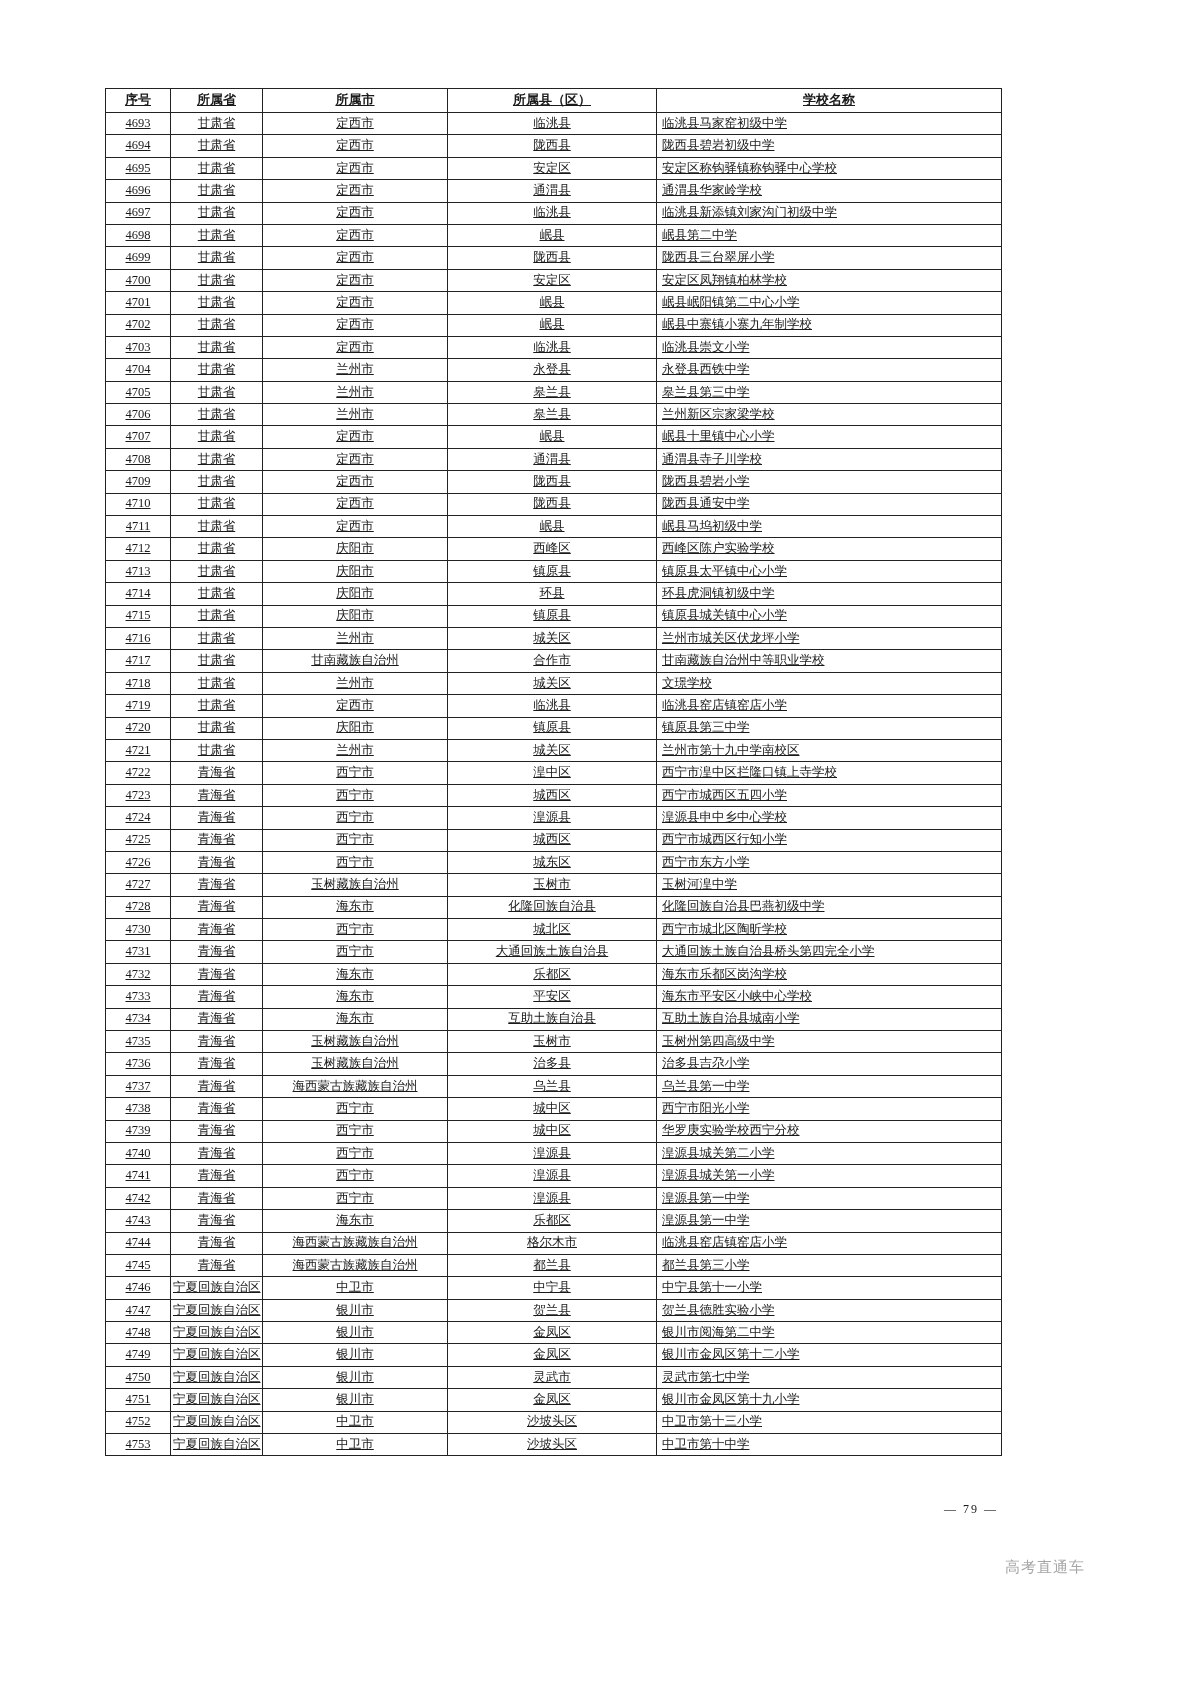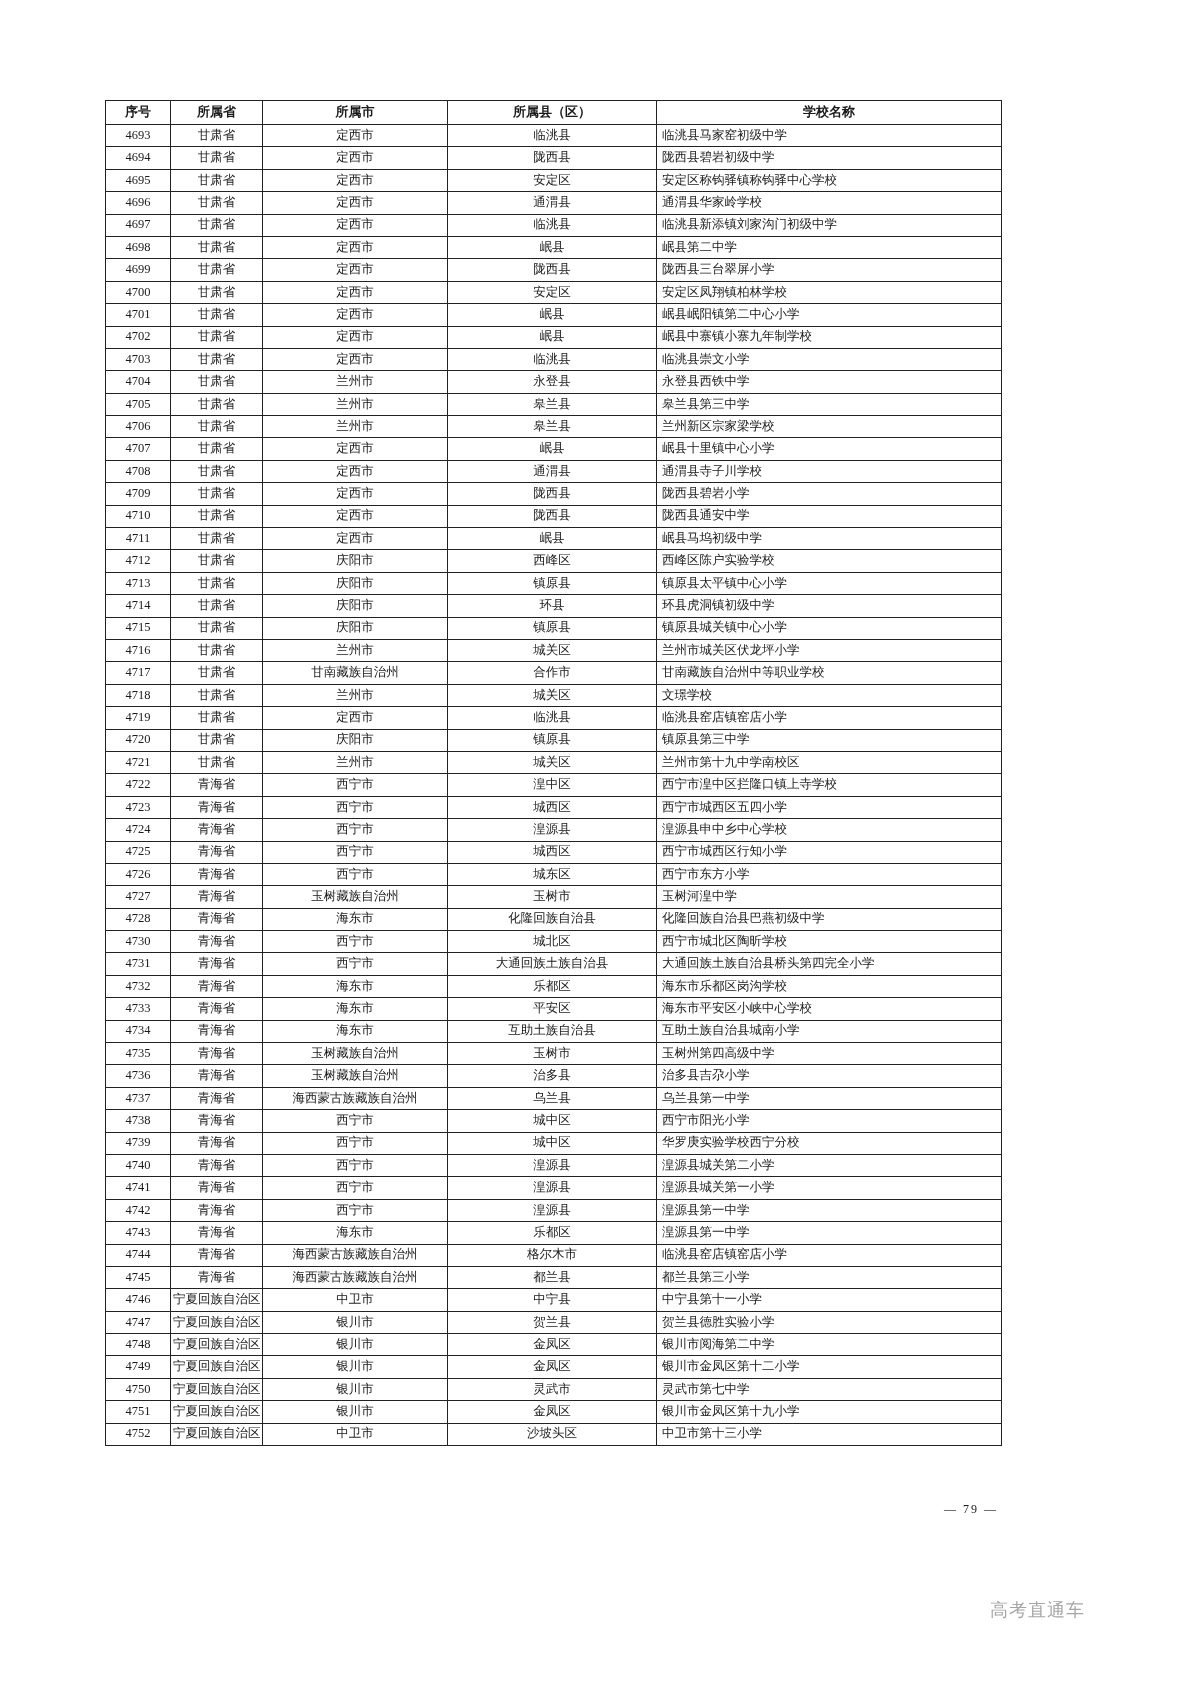--- a/index.html
+++ b/index.html
@@ -15,24 +15,25 @@
     color: #1a1a1a;
   }
   .page {
     position: absolute;
     inset: 0;
     background: #ffffff;
   }
   table.school-table {
     position: absolute;
     left: 105px;
-    top: 100px;
+    top: 88px;
     width: 896px;
     border-collapse: collapse;
     table-layout: fixed;
+    text-decoration: underline;
   }
   table.school-table th,
   table.school-table td {
     border: 1px solid #222222;
     font-size: 12.5px;
     line-height: 1.1;
     padding: 0 2px;
     text-align: center;
     vertical-align: middle;
     overflow: hidden;
@@ -61,23 +62,23 @@
     position: absolute;
     top: 1502px;
     right: 192px;
     font-size: 12px;
     letter-spacing: 2px;
     color: #1a1a1a;
     font-family: "Liberation Serif", "DejaVu Serif", serif;
   }
   .watermark {
     position: absolute;
-    top: 1598px;
+    top: 1558px;
     right: 105px;
-    font-size: 18px;
+    font-size: 15px;
     color: #a6a6a6;
     letter-spacing: 1px;
     font-family: "Liberation Sans", "DejaVu Sans", sans-serif;
   }
 </style>
 </head>
 <body>
 
 <div class="page">
 
@@ -505,20 +506,27 @@
           <td>金凤区</td>
           <td class="school-col">银川市金凤区第十九小学</td>
         </tr>
         <tr>
           <td>4752</td>
           <td>宁夏回族自治区</td>
           <td>中卫市</td>
           <td>沙坡头区</td>
           <td class="school-col">中卫市第十三小学</td>
         </tr>
+        <tr>
+          <td>4753</td>
+          <td>宁夏回族自治区</td>
+          <td>中卫市</td>
+          <td>沙坡头区</td>
+          <td class="school-col">中卫市第十中学</td>
+        </tr>
       </tbody>
   </table>
 
   <div class="page-footer">— 79 —</div>
 
   <div class="watermark">高考直通车</div>
 
 </div>
 
 </body></html>

